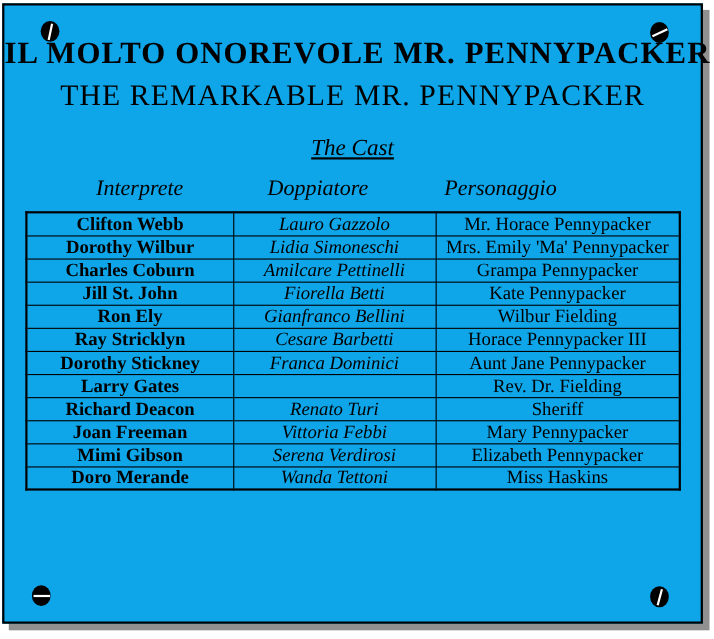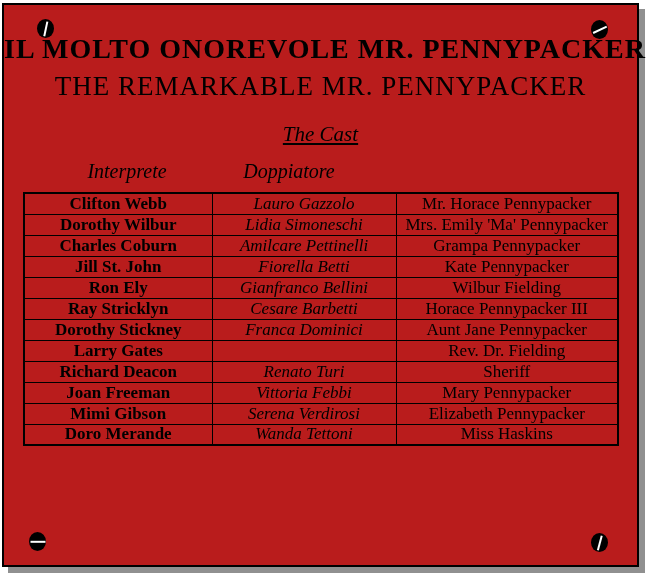--- a/index.html
+++ b/index.html
@@ -8,21 +8,21 @@
     background: #ffffff;
     font-family: "Liberation Serif", "DejaVu Serif", serif;
     color: #000000;
     position: relative;
     overflow: hidden;
   }
   .page {
     position: absolute;
     left: 2px; top: 3px;
     width: 637px; height: 564px;
-    background: #b91c1c;
+    background: #0ea5e9;
     border: 2px solid #000000;
     box-shadow: 6px 6px 0 #909090;
   }
   
   .screw {
     position: absolute;
     width: 17px; height: 19px;
     background: #000000;
     border-radius: 50%;
   }
@@ -129,20 +129,21 @@
     </div>
 
   <div class="title-it">IL MOLTO ONOREVOLE MR. PENNYPACKER</div>
   <div class="title-en">THE REMARKABLE MR. PENNYPACKER</div>
 
   <div class="cast-heading"><span>The Cast</span></div>
 
   <div class="col-headers">
     <span class="hdr hdr-1">Interprete</span>
     <span class="hdr hdr-2">Doppiatore</span>
+    <span class="hdr hdr-3">Personaggio</span>
   </div>
 
   <table class="cast">
     <colgroup>
         <col style="width:188px">
         <col style="width:184px">
         <col style="width:222px">
       </colgroup>
     <tbody>
       <tr>

